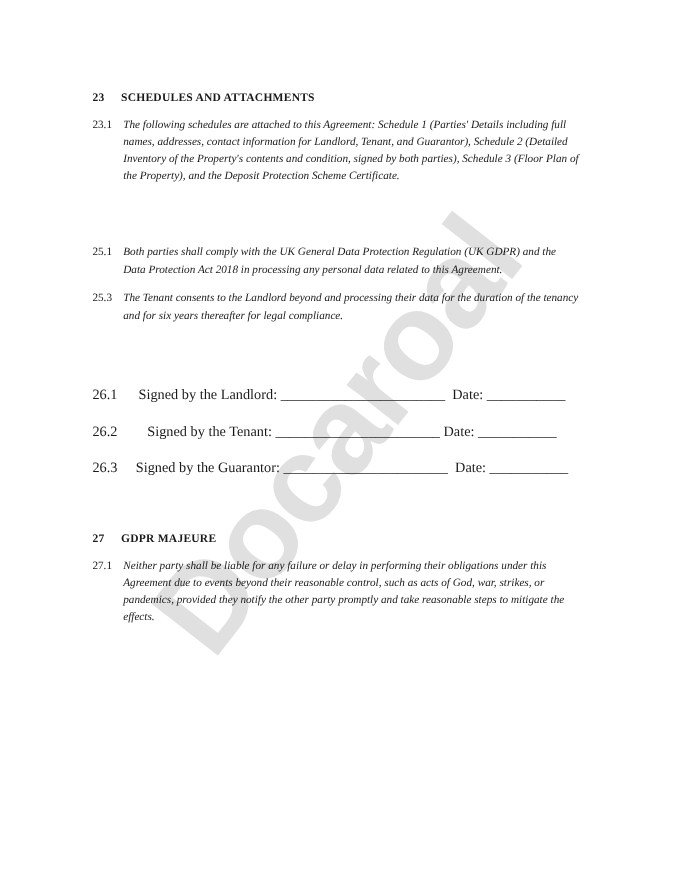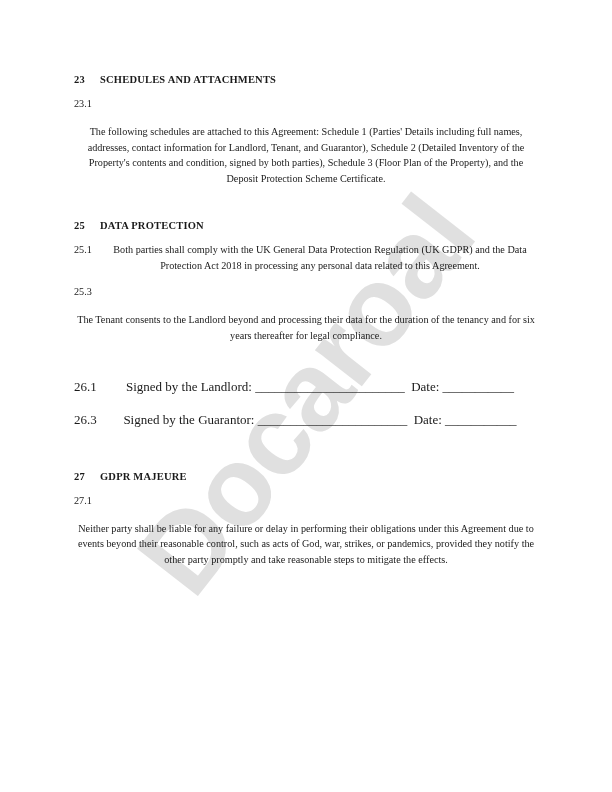--- a/index.html
+++ b/index.html
@@ -49,21 +49,21 @@
 
   
   .content {
     position: relative;
     z-index: 2;
     padding: 72px 72px 0 72px;
     box-sizing: border-box;
   }
 
   .section {
-    margin: 2px;
+    margin: 12px;
   }
 
   .section-heading {
     display: flex;
     align-items: baseline;
     font-weight: 700;
     font-size: 10.5px;
     letter-spacing: 0.2px;
     margin: 0 0 11px 0;
   }
@@ -78,30 +78,30 @@
 
   .clause {
     display: flex;
     align-items: baseline;
     font-size: 10.2px;
     line-height: 1.52;
     margin: 0 0 11px 0;
   }
   .clause:last-child {
     margin-bottom: 0;
-    flex-direction: column;
   }
   .clause .cl-num {
     width: 28px;
     flex: 0 0 28px;
     text-align: left;
   }
   .clause .cl-body {
     flex: 1;
-    text-align: center;
+    text-align: left;
+    font-style: italic;
   }
 
   
   .sig-row {
     display: flex;
     align-items: baseline;
     font-size: 13px;
     line-height: 1.52;
     margin: 0 0 13px 0;
   }
@@ -136,40 +136,40 @@
       </div>
       <div class="clause">
         <span class="cl-num">23.1</span>
         <span class="cl-body">The following schedules are attached to this Agreement: Schedule 1 (Parties' Details including full names, addresses, contact information for Landlord, Tenant, and Guarantor), Schedule 2 (Detailed Inventory of the Property's contents and condition, signed by both parties), Schedule 3 (Floor Plan of the Property), and the Deposit Protection Scheme Certificate.</span>
       </div>
     </div>
 
     <div class="gap-lg"></div>
 
     <div class="section">
-      <div class="section-heading">
-        <span class="sec-num">25</span>
-        <span class="sec-title">DATA PROTECTION</span>
-      </div>
       <div class="clause">
         <span class="cl-num">25.1</span>
         <span class="cl-body">Both parties shall comply with the UK General Data Protection Regulation (UK GDPR) and the Data Protection Act 2018 in processing any personal data related to this Agreement.</span>
       </div>
       <div class="clause">
         <span class="cl-num">25.3</span>
         <span class="cl-body">The Tenant consents to the Landlord beyond and processing their data for the duration of the tenancy and for six years thereafter for legal compliance.</span>
       </div>
     </div>
 
     <div class="gap-lg"></div>
 
     <div class="section">
       <div class="sig-row">
         <span class="cl-num">26.1</span>
         <span class="sig-body">Signed by the Landlord: _______________________  Date: ___________</span>
+      </div>
+      <div class="sig-row">
+        <span class="cl-num">26.2</span>
+        <span class="sig-body">Signed by the Tenant: _______________________ Date: ___________</span>
       </div>
       <div class="sig-row">
         <span class="cl-num">26.3</span>
         <span class="sig-body">Signed by the Guarantor: _______________________  Date: ___________</span>
       </div>
     </div>
 
     <div class="gap-md"></div>
 
     <div class="section">

